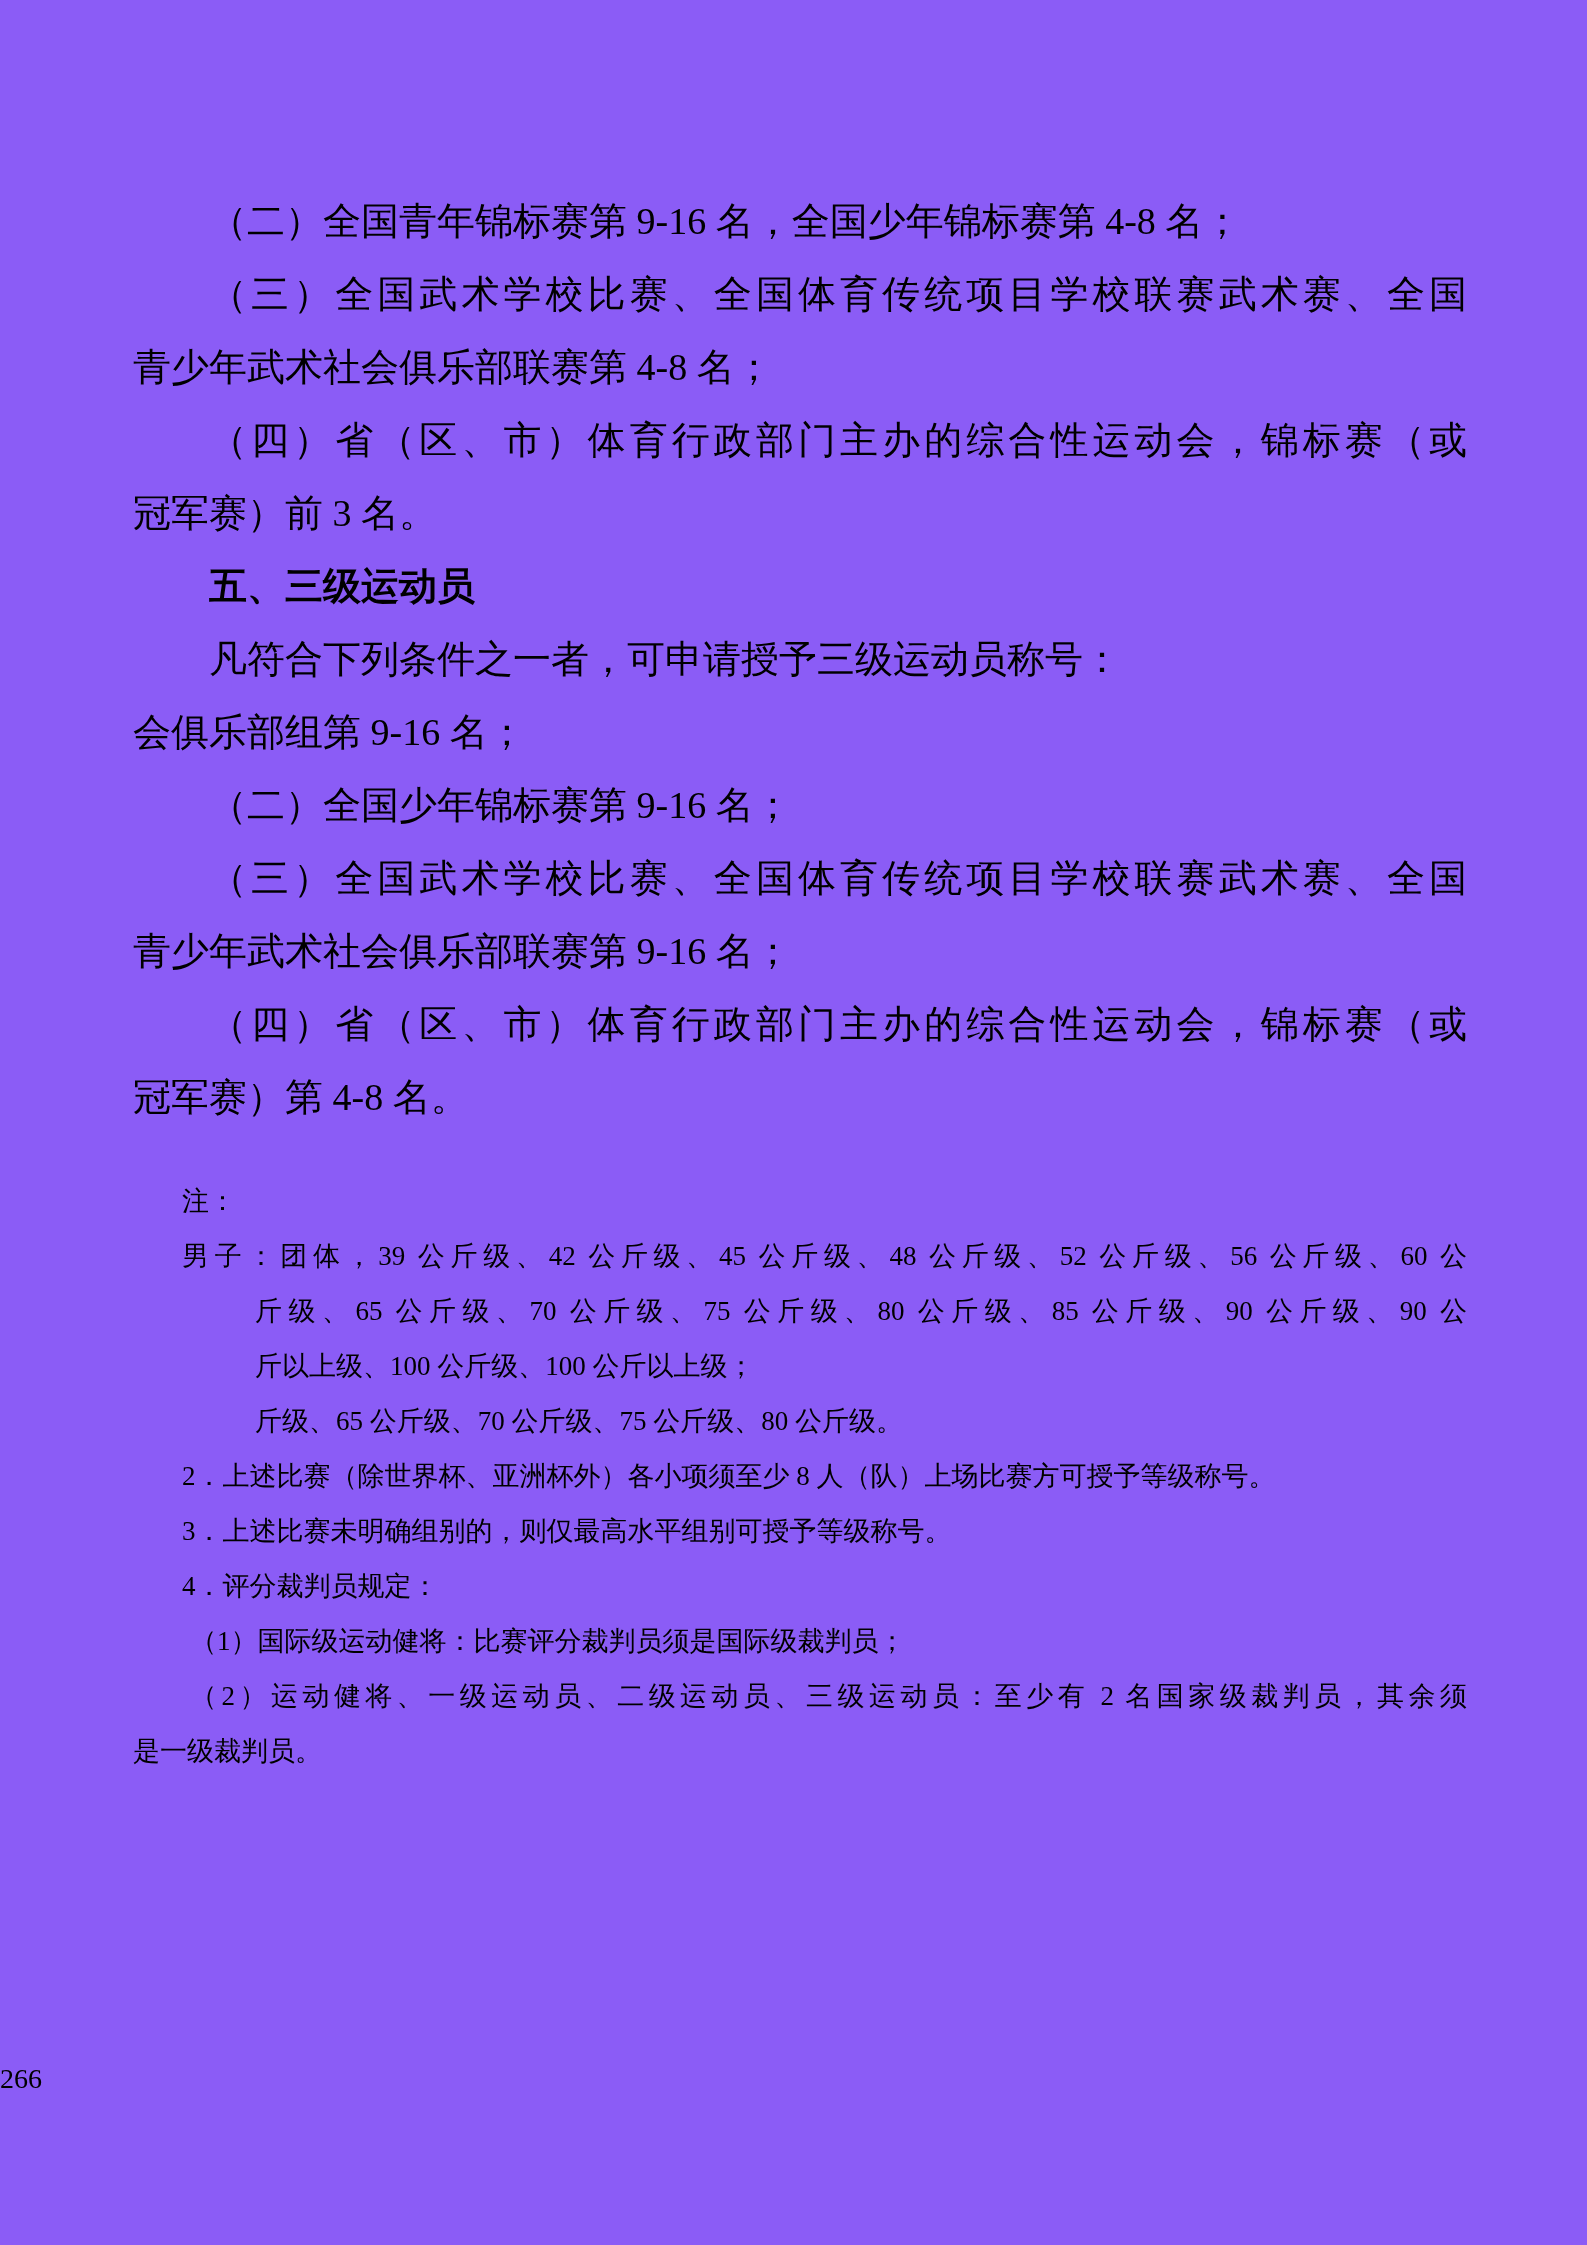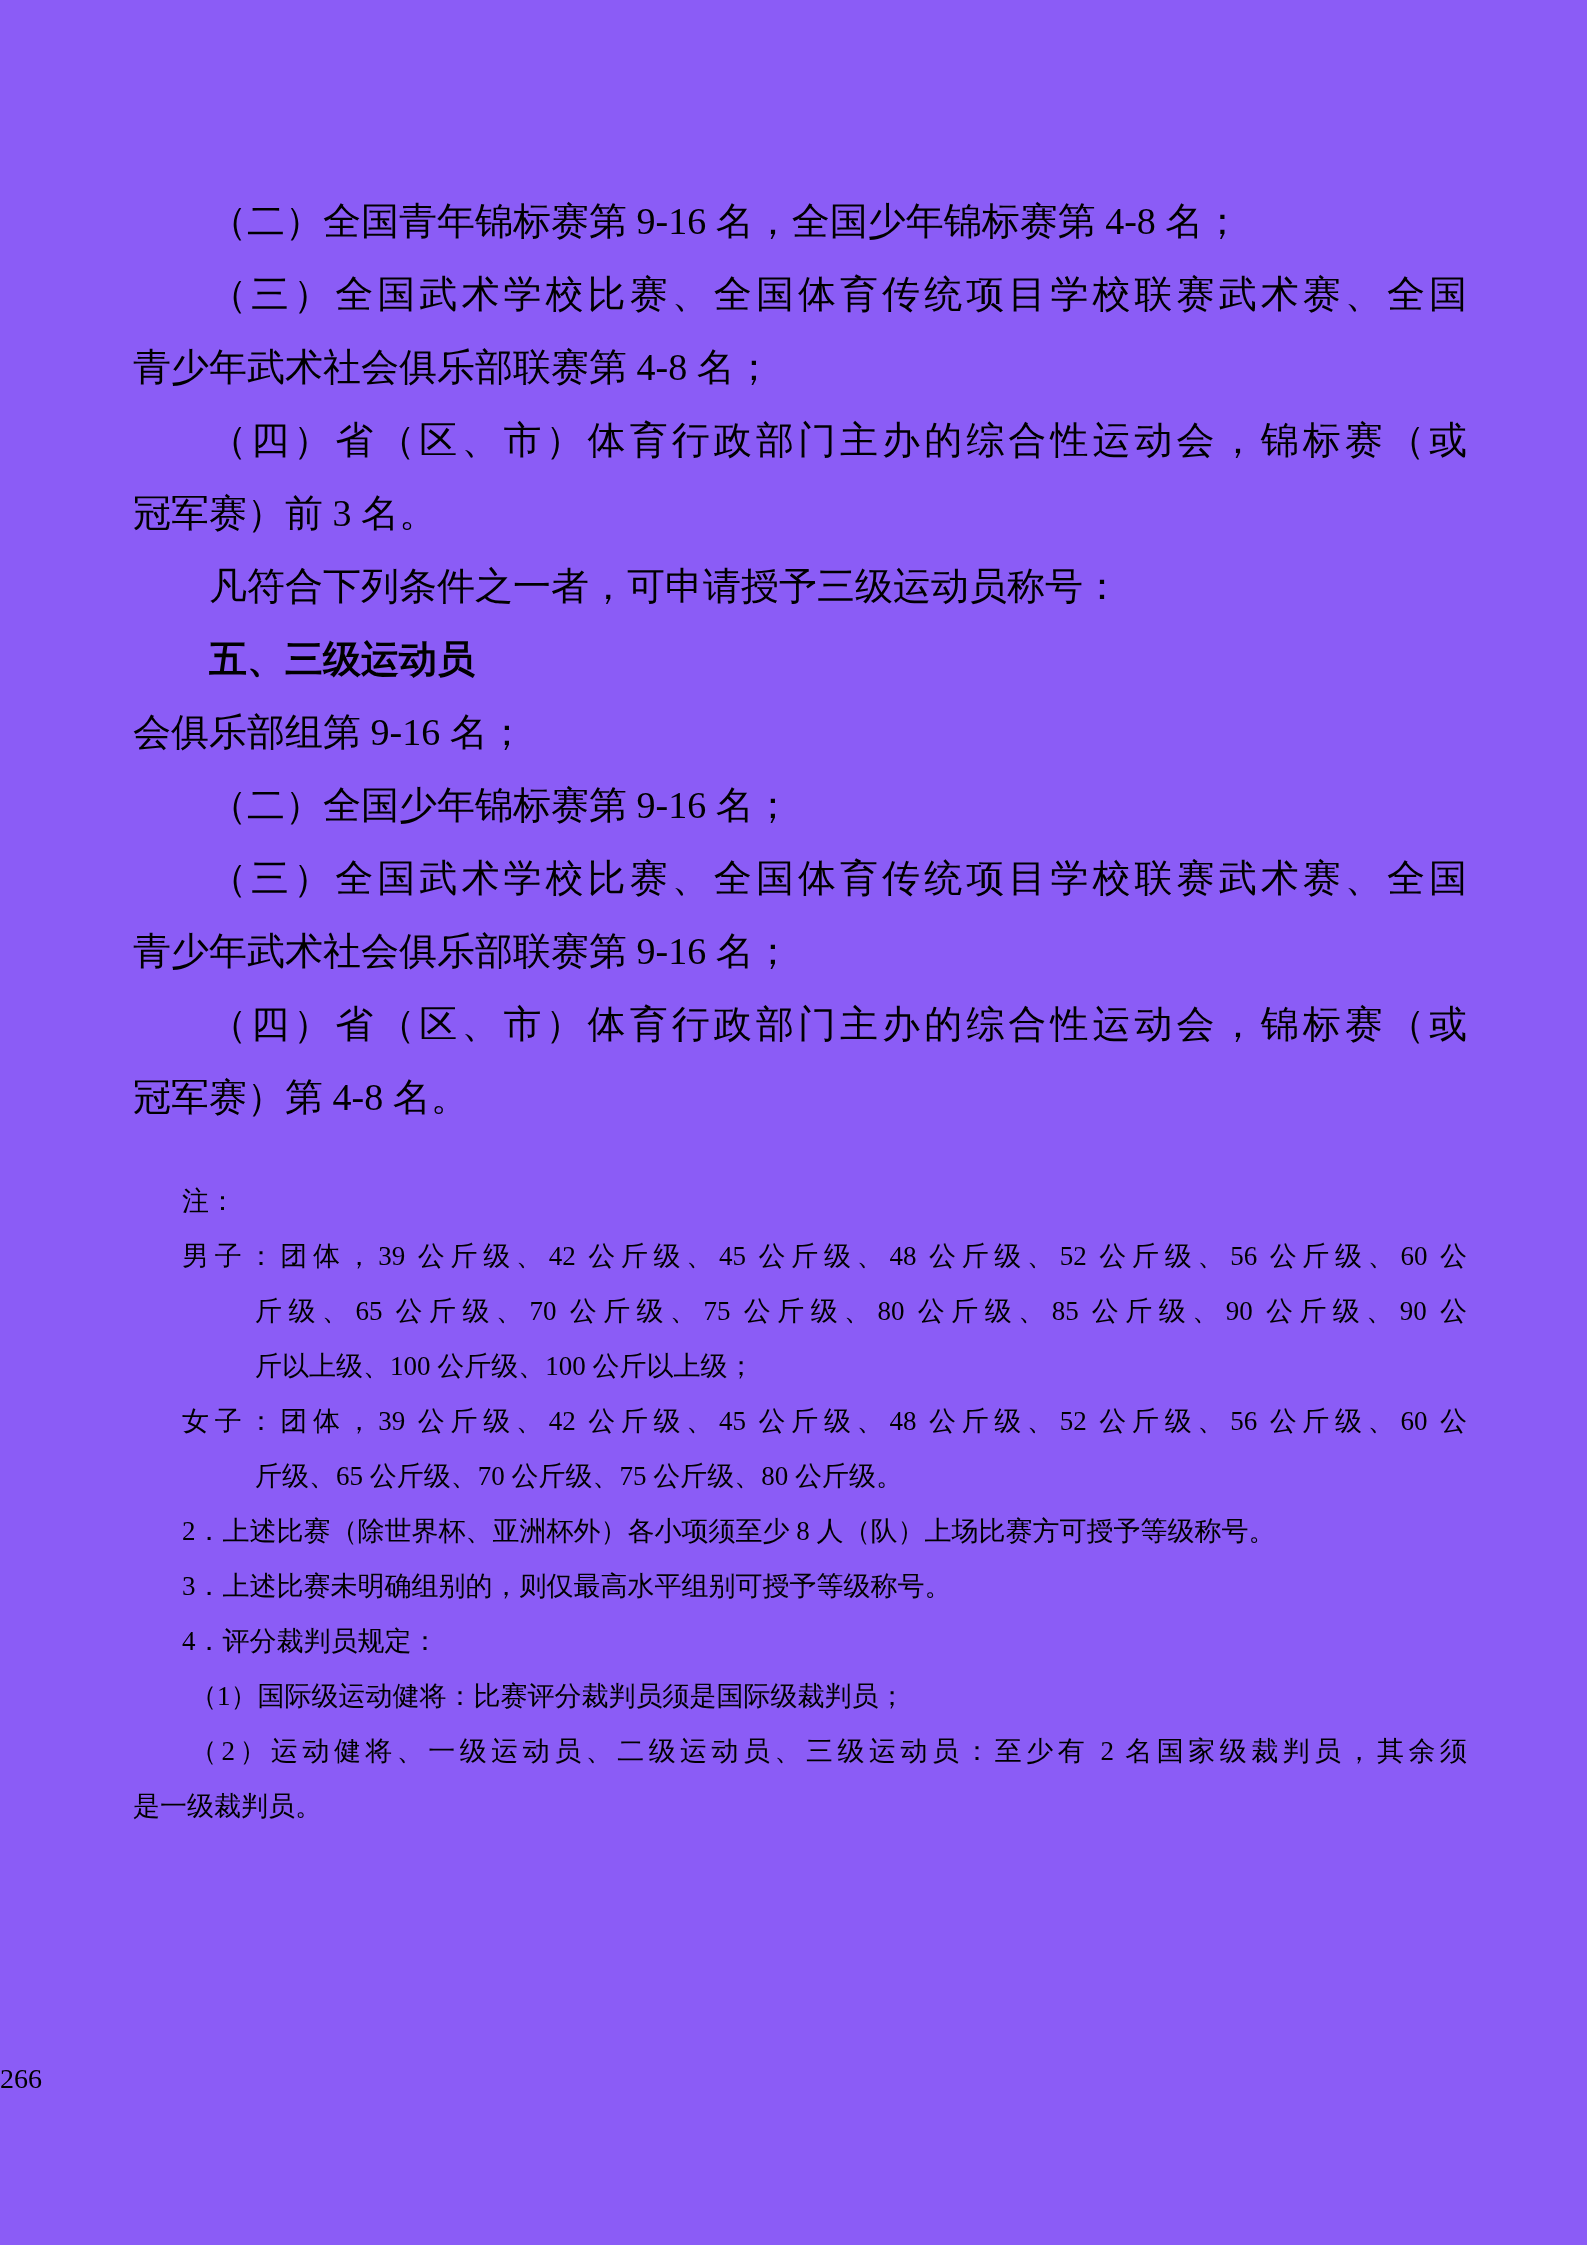--- a/index.html
+++ b/index.html
@@ -68,24 +68,24 @@
         </div>
         <div class="para">
           <div class="m-line ind full">（三）全国武术学校比赛、全国体育传统项目学校联赛武术赛、全国</div>
           <div class="m-line">青少年武术社会俱乐部联赛第 4-8 名；</div>
         </div>
         <div class="para">
           <div class="m-line ind full">（四）省（区、市）体育行政部门主办的综合性运动会，锦标赛（或</div>
           <div class="m-line">冠军赛）前 3 名。</div>
         </div>
         <div class="para">
-          <div class="m-line ind">凡符合下列条件之一者，可申请授予三级运动员称号：</div>
+          <div class="m-line heading ind">五、三级运动员</div>
         </div>
         <div class="para">
-          <div class="m-line heading ind">五、三级运动员</div>
+          <div class="m-line ind">凡符合下列条件之一者，可申请授予三级运动员称号：</div>
         </div>
         <div class="para">
           <div class="m-line">会俱乐部组第 9-16 名；</div>
         </div>
         <div class="para">
           <div class="m-line ind">（二）全国少年锦标赛第 9-16 名；</div>
         </div>
         <div class="para">
           <div class="m-line ind full">（三）全国武术学校比赛、全国体育传统项目学校联赛武术赛、全国</div>
           <div class="m-line">青少年武术社会俱乐部联赛第 9-16 名；</div>
@@ -98,21 +98,20 @@
     <div class="notes">
         <div class="para">
           <div class="n-line n1">注：</div>
         </div>
         <div class="para">
           <div class="n-line n1 full">男子：团体，39 公斤级、42 公斤级、45 公斤级、48 公斤级、52 公斤级、56 公斤级、60 公</div>
           <div class="n-line nh full">斤级、65 公斤级、70 公斤级、75 公斤级、80 公斤级、85 公斤级、90 公斤级、90 公</div>
           <div class="n-line nh">斤以上级、100 公斤级、100 公斤以上级；</div>
         </div>
         <div class="para">
-          <div class="n-line n1 full">女子：团体，39 公斤级、42 公斤级、45 公斤级、48 公斤级、52 公斤级、56 公斤级、60 公</div>
           <div class="n-line nh">斤级、65 公斤级、70 公斤级、75 公斤级、80 公斤级。</div>
         </div>
         <div class="para">
           <div class="n-line n1">2．上述比赛（除世界杯、亚洲杯外）各小项须至少 8 人（队）上场比赛方可授予等级称号。</div>
         </div>
         <div class="para">
           <div class="n-line n1">3．上述比赛未明确组别的，则仅最高水平组别可授予等级称号。</div>
         </div>
         <div class="para">
           <div class="n-line n1">4．评分裁判员规定：</div>

